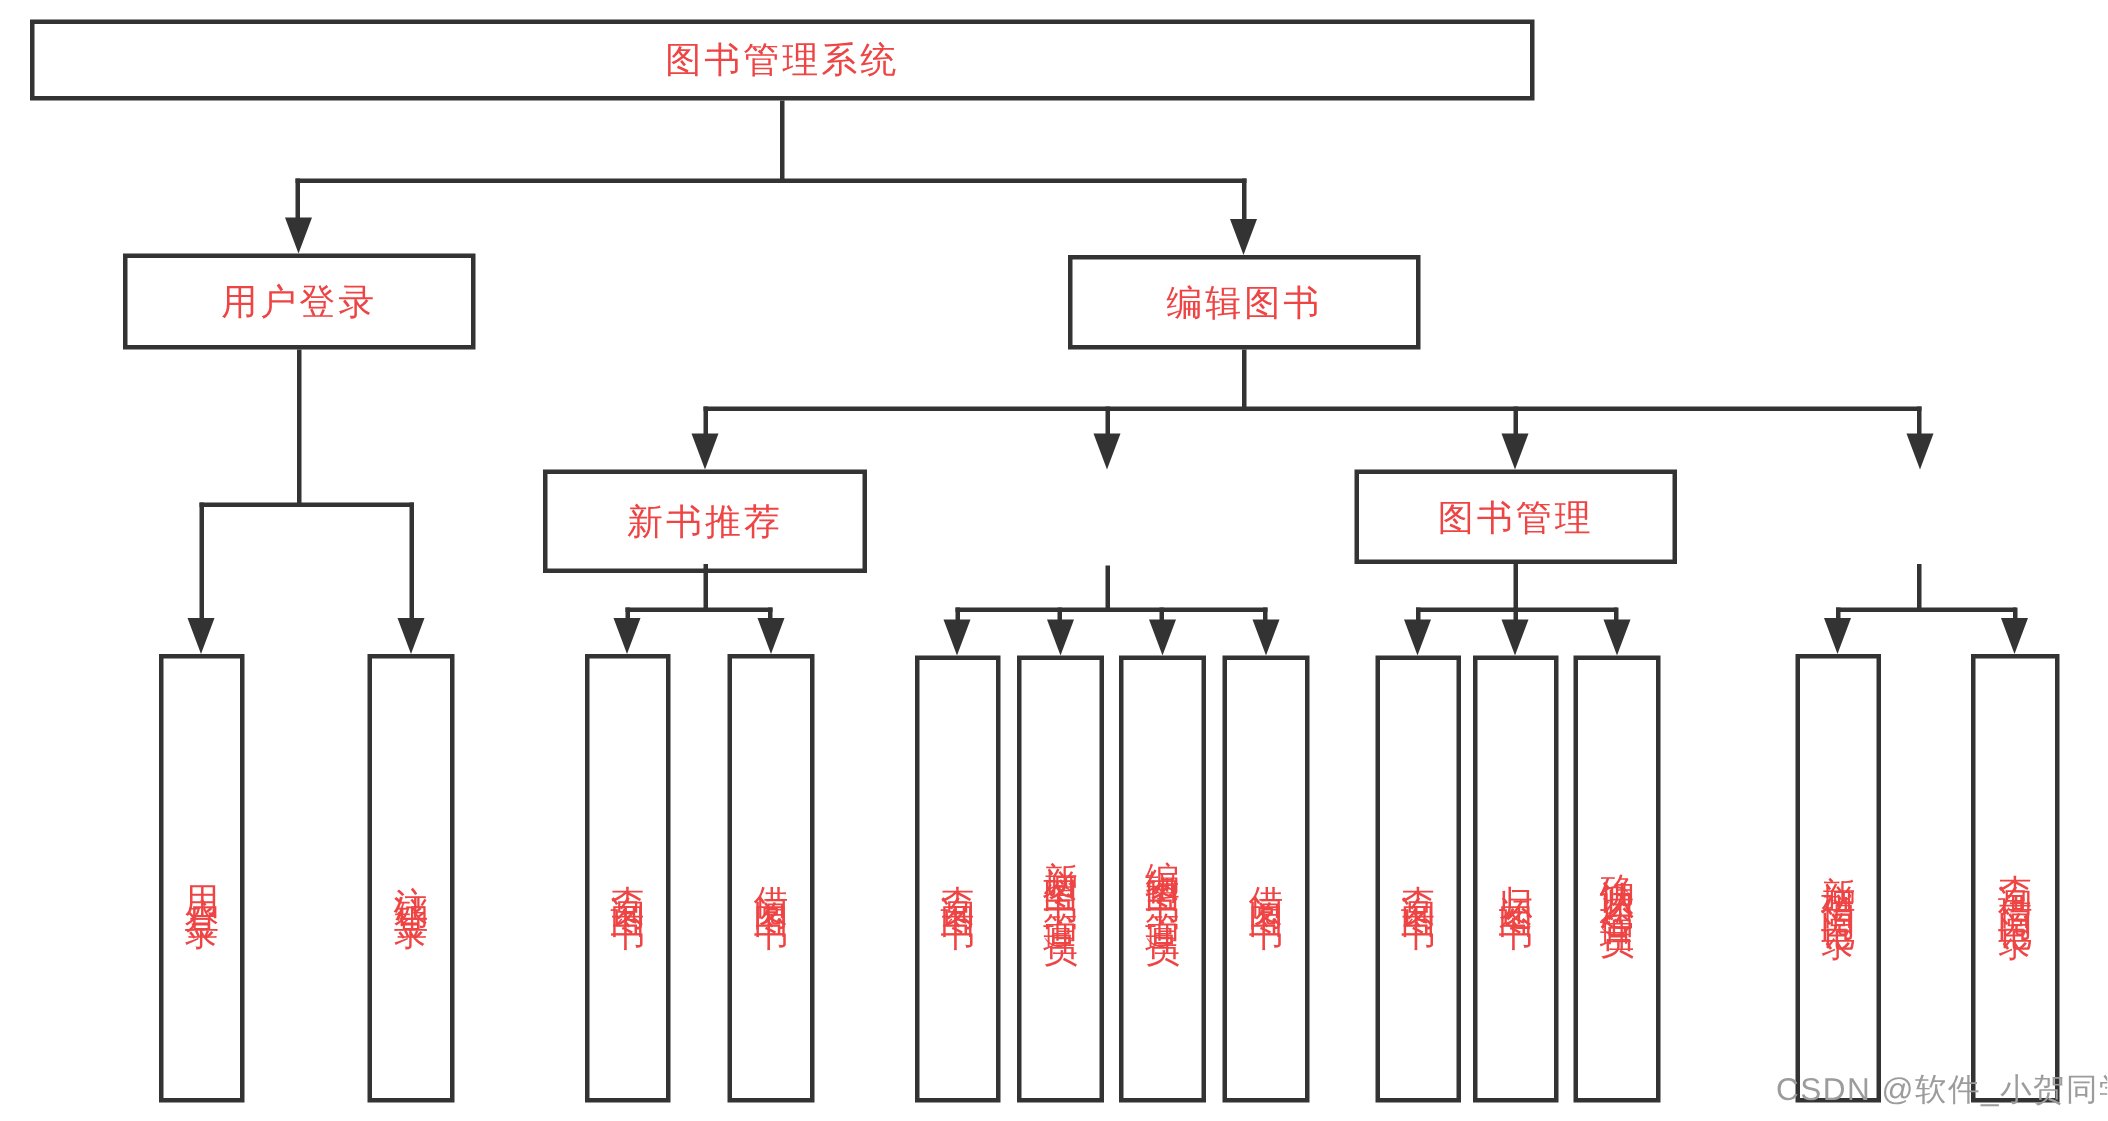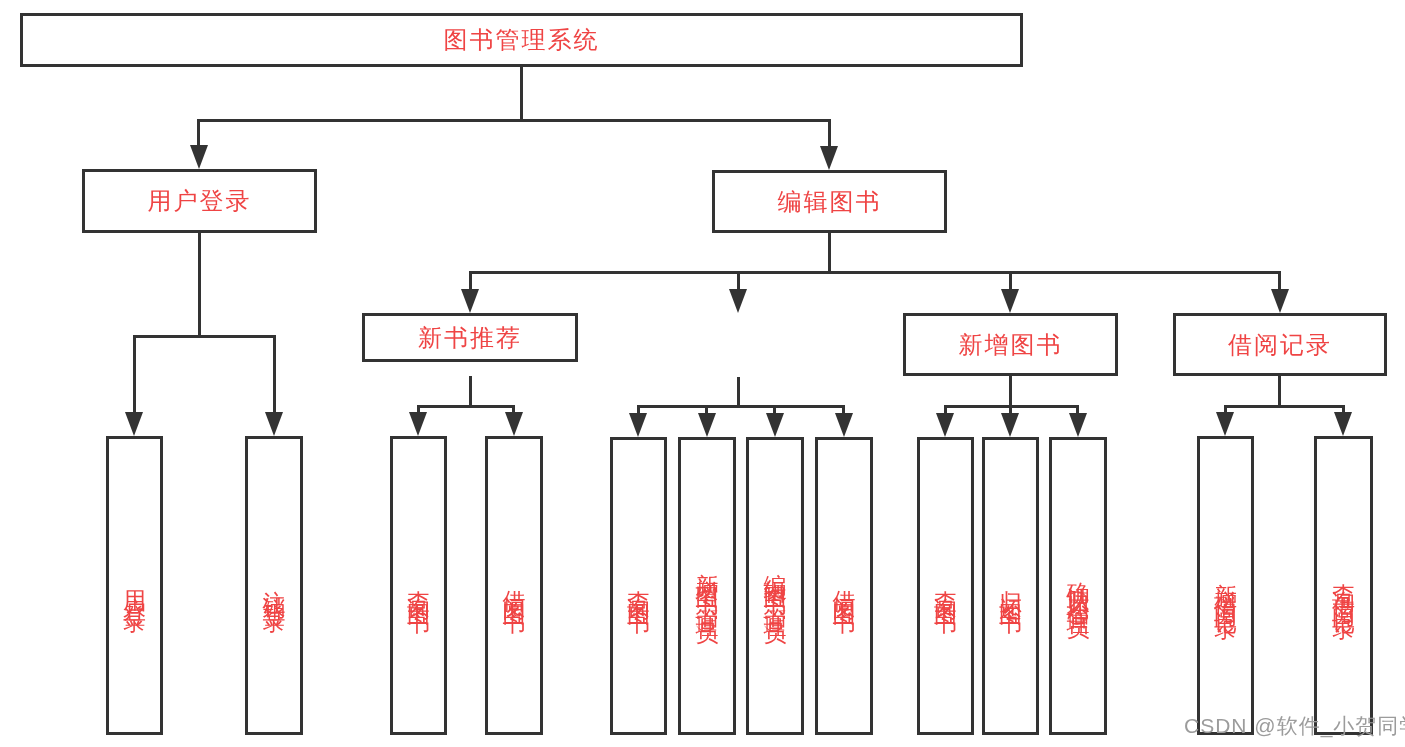--- a/index.html
+++ b/index.html
@@ -61,23 +61,22 @@
   <div class="hl" style="left:469px;top:271px;width:812px"></div>
   <div class="vl" style="left:469px;top:271px;height:20px"></div>
   <div class="ah" style="left:461px;top:289px"></div>
   <div class="vl" style="left:737px;top:271px;height:20px"></div>
   <div class="ah" style="left:729px;top:289px"></div>
   <div class="vl" style="left:1009px;top:271px;height:20px"></div>
   <div class="ah" style="left:1001px;top:289px"></div>
   <div class="vl" style="left:1278px;top:271px;height:20px"></div>
   <div class="ah" style="left:1271px;top:289px"></div>
 
-  <div class="box" style="left:362px;top:313px;width:216px;height:49px">新书推荐</div>
-  <div class="box" style="left:903px;top:313px;width:215px;height:63px">新增图书</div>
-  <div class="box" style="left:1173px;top:313px;width:214px;height:63px">借阅记录</div>
+  <div class="box" style="left:362px;top:313px;width:216px;height:69px">新书推荐</div>
+  <div class="box" style="left:903px;top:313px;width:215px;height:63px">图书管理</div>
 
   <div class="vl" style="left:469px;top:376px;height:31px"></div>
   <div class="hl" style="left:417px;top:405px;width:98px"></div>
   <div class="vl" style="left:417px;top:405px;height:10px"></div>
   <div class="ah" style="left:409px;top:412px"></div>
   <div class="vl" style="left:512px;top:405px;height:10px"></div>
   <div class="ah" style="left:505px;top:412px"></div>
 
   <div class="vl" style="left:737px;top:377px;height:30px"></div>
   <div class="hl" style="left:637px;top:405px;width:208px"></div>

